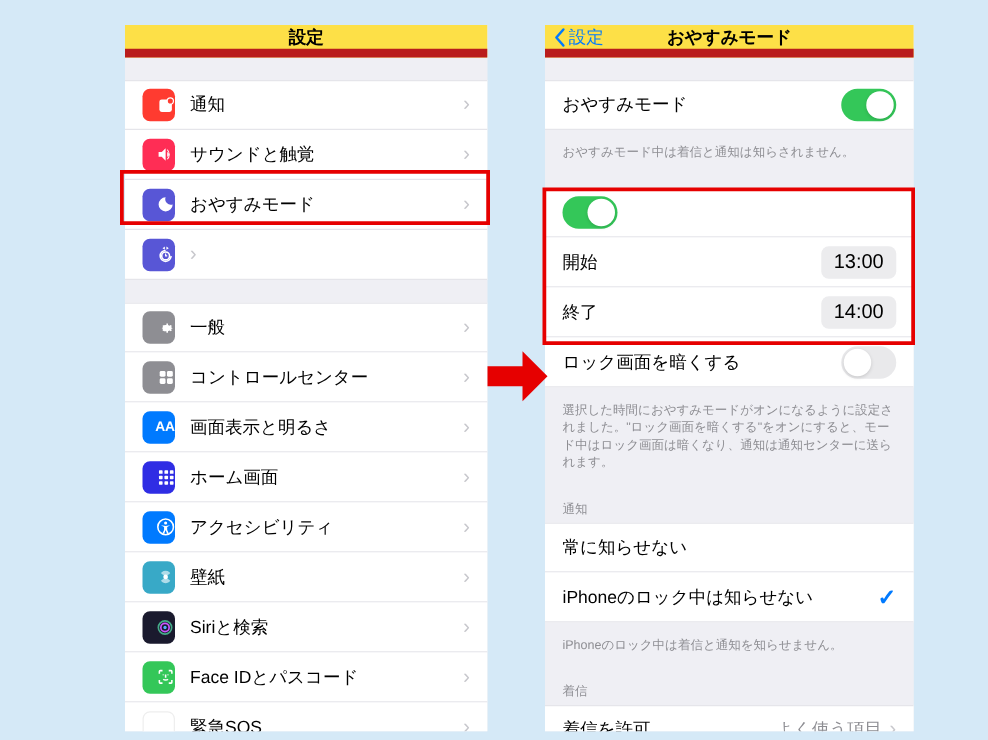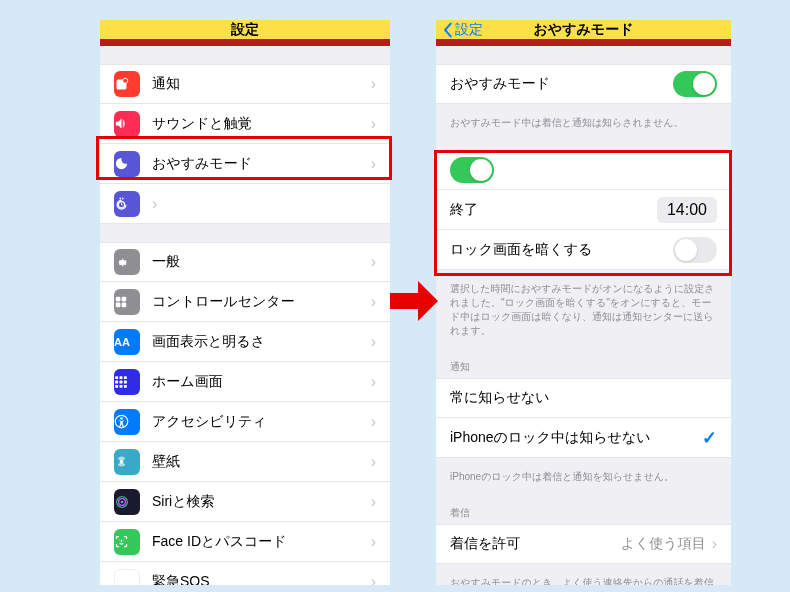--- a/index.html
+++ b/index.html
@@ -8,21 +8,21 @@
   .phone-left { left: 100px; top: 20px; width: 290px; height: 565px; }
   .phone-right { left: 436px; top: 20px; width: 295px; height: 565px; }
   .header { background: #fde047; height: 26px; border-bottom: 7px solid #b91c1c; display: flex; align-items: center; justify-content: center; position: relative; }
   .header-title { font-size: 14px; font-weight: 600; color: #000; }
   .back-btn { position: absolute; left: 6px; display: flex; align-items: center; color: #007aff; font-size: 14px; }
   .back-btn svg { width: 11px; height: 16px; }
   .section { margin-top: 18px; }
   .section-first { margin-top: 0; }
   .row { background: #fff; height: 40px; display: flex; align-items: center; padding: 0 14px; border-bottom: 0.5px solid #e5e5ea; position: relative; }
   .row:first-child { border-top: 0.5px solid #e5e5ea; }
-  .row-icon { width: 26px; height: 26px; border-radius: 6px; display: flex; align-items: center; justify-content: flex-start; margin-right: 12px; flex-shrink: 0; }
+  .row-icon { width: 26px; height: 26px; border-radius: 6px; display: flex; align-items: center; justify-content: flex-end; margin-right: 12px; flex-shrink: 0; }
   .row-label { font-size: 14px; color: #000; flex: 1; }
   .row-value { font-size: 14px; color: #8e8e93; margin-right: 6px; font-family: Liberation Serif, serif; }
   .chevron { color: #c7c7cc; font-size: 16px; }
   .toggle { width: 44px; height: 26px; border-radius: 13px; position: relative; }
   .toggle-on { background: #34c759; }
   .toggle-off { background: #e9e9eb; }
   .toggle::after { content: ""; position: absolute; width: 22px; height: 22px; background: #fff; border-radius: 50%; top: 2px; box-shadow: 0 1px 3px rgba(0,0,0,.15); }
   .toggle-on::after { right: 2px; }
   .toggle-off::after { left: 2px; }
   .time-pill { background: #ececee; border-radius: 6px; padding: 4px 10px; font-size: 16px; color: #000; }
@@ -197,20 +197,24 @@
       <div class="toggle toggle-on"></div>
     </div>
   </div>
   <div class="footer-text">おやすみモード中は着信と通知は知らされません。</div>
 
   <div class="section section-first" style="margin-top:8px">
     <div class="row">
       <div class="toggle toggle-on"></div>
     </div>
     <div class="row">
+      <span class="row-label">開始</span>
+      <span class="time-pill">13:00</span>
+    </div>
+    <div class="row">
       <span class="row-label">終了</span>
       <span class="time-pill">14:00</span>
     </div>
     <div class="row">
       <span class="row-label">ロック画面を暗くする</span>
       <div class="toggle toggle-off"></div>
     </div>
   </div>
   <div class="footer-text">選択した時間におやすみモードがオンになるように設定されました。"ロック画面を暗くする"をオンにすると、モード中はロック画面は暗くなり、通知は通知センターに送られます。</div>
 

